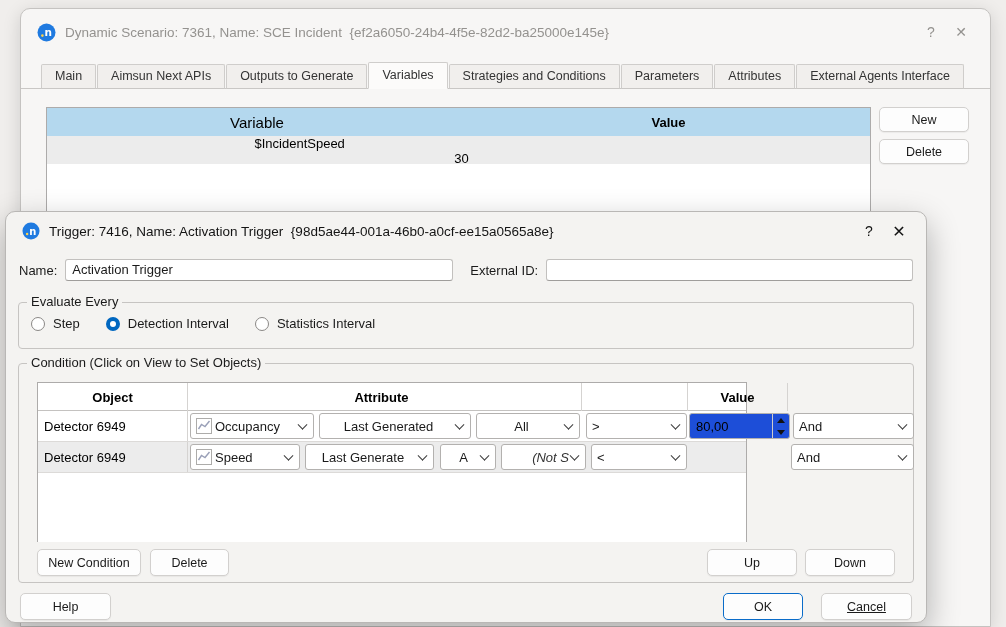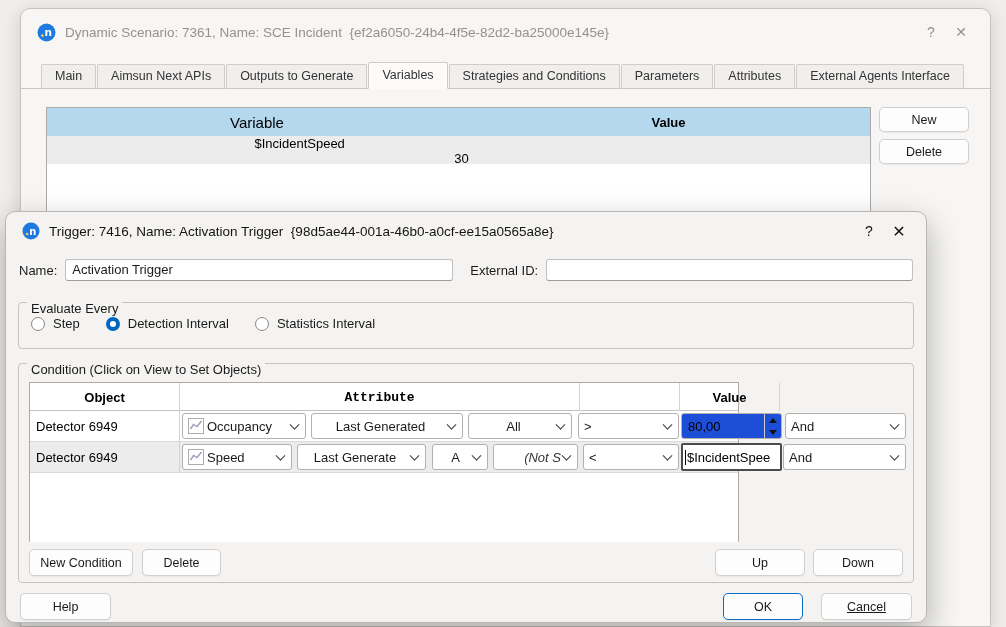--- a/index.html
+++ b/index.html
@@ -15,21 +15,21 @@
     border-radius:3px; height:22px; font-size:13px; color:#1a1a1a;
     padding:0 6px; line-height:20px; white-space:nowrap; overflow:hidden; }
   .titlebar { display:flex; align-items:center; }
   .tb-title { font-size:13.5px; margin-left:9px; white-space:pre; flex:1;
     overflow:hidden; text-overflow:ellipsis; }
   .tb-help { font-size:14px; width:30px; text-align:center; }
   .tb-close { font-size:14px; width:30px; text-align:center; }
 
   .group { position:relative; border:1px solid #c6c4c2; border-radius:4px; }
   .group > .legend { position:absolute; top:-9px; left:8px; padding:0 4px;
-    background:#f4f3f1; font-size:13px; color:#1a1a1a; white-space:nowrap;margin-top:7px; }
+    background:#f4f3f1; font-size:13px; color:#1a1a1a; white-space:nowrap; }
 
   .combo { position:absolute; top:2px; height:26px; background:#fff;
     border:1px solid #b3b1af; border-radius:3px; display:flex; align-items:center;
     padding:0 18px 0 5px; overflow:hidden; }
   .combo .combo-label { font-size:13px; color:#1a1a1a; white-space:pre; overflow:hidden; }
   .combo .combo-label.italic { font-style:italic; color:#333; }
   .chev { position:absolute; right:7px; top:50%; width:7px; height:7px;
     border-right:1.4px solid #3c3c3c; border-bottom:1.4px solid #3c3c3c;
     transform:translateY(-68%) rotate(45deg); }
   .chart-ic { width:16px; height:16px; margin-right:3px; flex:0 0 auto; }
@@ -72,21 +72,21 @@
   .name-row { display:flex; align-items:center; margin:9px 13px 0; }
   .name-row .lbl { font-size:13px; color:#1a1a1a; margin-right:8px; white-space:nowrap; }
   .name-row .name-input { width:388px; }
   .name-row .extid-lbl { margin-left:17px; }
   .name-row .extid-input { flex:1; }
 
   .evaluate-group { margin:21px 12px 0; height:47px; padding:13px 12px 0; }
   .radio-row { display:flex; align-items:center; gap:26px; }
   .radio-opt { display:flex; align-items:center; gap:8px; font-size:13px; color:#1a1a1a; }
 
-  .cond-group { margin:14px 12px 0; height:220px; padding:18px 10px 0; }
+  .cond-group { margin:14px 12px 0; height:220px; padding:18px 18px 0; }
   .cond-table { position:relative; width:710px; height:160px; background:#fff;
     border:1px solid #adabaa; }
   .cond-head { position:relative; height:28px; border-bottom:1px solid #c4c2c0; }
   .cond-head .hc { position:absolute; top:0; height:28px; display:flex; align-items:center;
     justify-content:center; font-weight:bold; font-size:13px; border-right:1px solid #d5d3d1; }
   .cond-row { position:relative; height:31px; border-bottom:1px solid #dcdad8; }
   .cond-row.alt { background:#ececec; }
   .cond-row .obj { position:absolute; left:0; top:0; width:150px; height:100%;
     display:flex; align-items:center; padding-left:6px; font-size:13px;
     border-right:1px solid #d5d3d1; }
@@ -195,21 +195,21 @@
         <span data-bind="trigger_dialog.evaluate_every.options.2">Statistics Interval</span>
       </div>
     </div>
   </div>
 
   <div class="group cond-group">
     <span class="legend" data-bind="trigger_dialog.condition.legend">Condition (Click on View to Set Objects)</span>
     <div class="cond-table">
       <div class="cond-head">
         <div class="hc" style="left:0;width:150px;" data-bind="trigger_dialog.condition.headers.0">Object</div>
-        <div class="hc" style="left:150px;width:400px;font-family:Liberation Mono, monospace;" data-bind="trigger_dialog.condition.headers.1">Attribute</div>
+        <div class="hc" style="left:144px;width:400px;" data-bind="trigger_dialog.condition.headers.1">Attribute</div>
         <div class="hc" style="left:550px;width:100px;"></div>
         <div class="hc" style="left:650px;width:100px;" data-bind="trigger_dialog.condition.headers.2">Value</div>
         <div class="hc" style="left:750px;width:128px;border-right:none;"></div>
       </div>
 
       <div class="cond-row">
         <div class="obj" data-bind="trigger_dialog.condition.rows.0.object">Detector 6949</div>
         <div class="combo" style="left:152px;width:124px;">
           <svg class="chart-ic" viewBox="0 0 16 16">
               <rect x="0.5" y="0.5" width="15" height="15" fill="#fff" stroke="#adacaa"></rect>
@@ -266,24 +266,20 @@
           <span class="chev"></span>
         </div>
         <div class="combo" style="left:463px;width:85px;justify-content:flex-end;padding-right:16px;">
           <span class="combo-label italic" data-bind="trigger_dialog.condition.rows.1.notset">(Not S</span>
           <span class="chev"></span>
         </div>
         <div class="combo" style="left:553px;width:96px;">
           <span class="combo-label" data-bind="trigger_dialog.condition.rows.1.op">&lt;</span>
           <span class="chev"></span>
         </div>
-        <div class="val-input" style="left:651px;width:101px;">
-          <span class="caret"></span>
-          <span data-bind="trigger_dialog.condition.rows.1.value">$IncidentSpee</span>
-        </div>
         <div class="combo" style="left:753px;width:123px;">
           <span class="combo-label" data-bind="trigger_dialog.condition.rows.1.logic">And</span>
           <span class="chev"></span>
         </div>
       </div>
       <div style="height:69px;background:#fff;"></div>
     </div>
 
     <div class="cond-btnrow">
       <div class="btn b-newcond" data-bind="trigger_dialog.condition.buttons.new_condition">New Condition</div>

